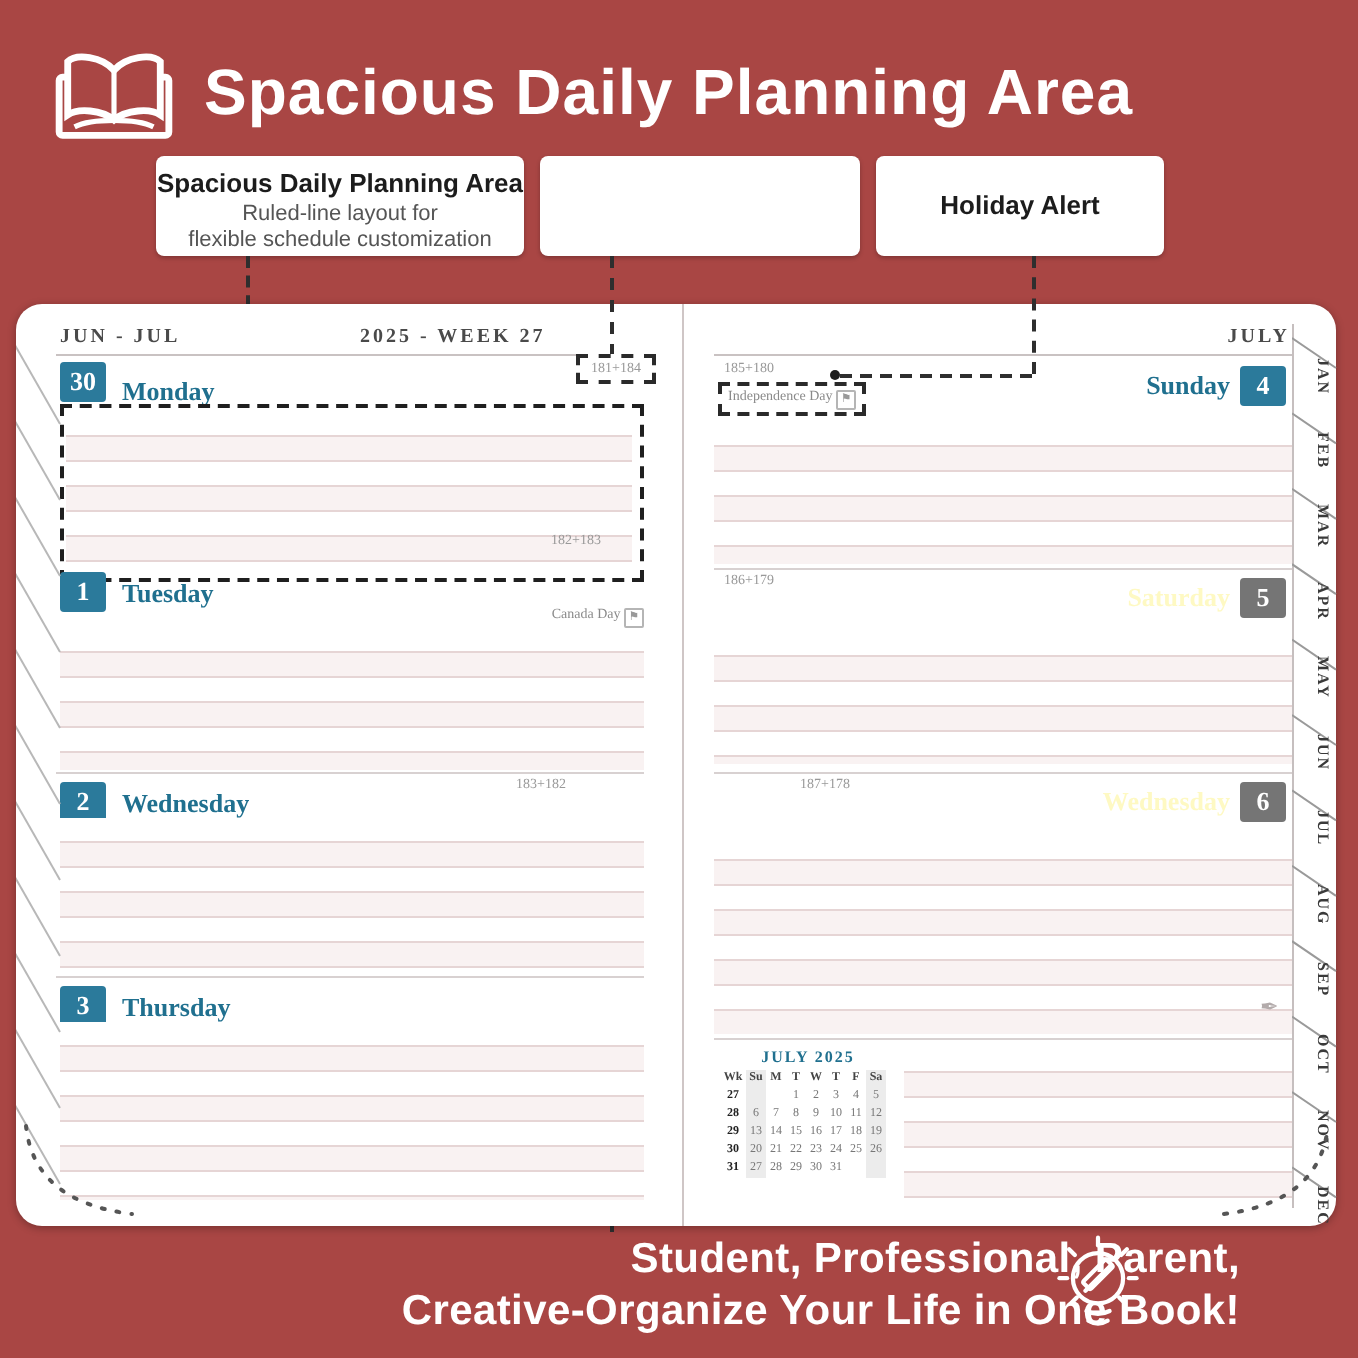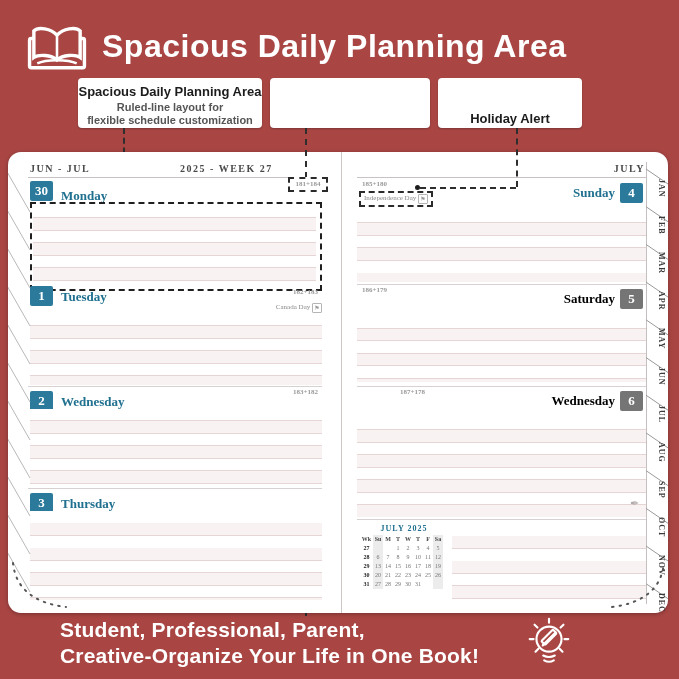--- a/index.html
+++ b/index.html
@@ -7,24 +7,24 @@
          font-family:"Liberation Sans",sans-serif;}
   .abs{position:absolute;}
 
   
   #hdr-title{left:102px;top:28px;font-size:32px;font-weight:bold;color:#ffffff;letter-spacing:.5px;}
 
   
   .callout{top:78px;height:50px;background:#ffffff;border-radius:4px;text-align:center;
            box-shadow:0 1px 2px rgba(0,0,0,.25);padding-top:6px;box-sizing:border-box;}
   .callout .c-title{font-size:13px;font-weight:bold;color:#1c1c1c;}
-  .callout .c-sub{font-size:11px;color:#555;line-height:13px;margin-top:2px;font-weight:bold;}
+  .callout .c-sub{font-size:11px;color:#555;line-height:13px;margin-top:2px;}
   #callout-1{left:78px;width:184px;}
   #callout-2{left:270px;width:160px;}
-  #callout-3{left:438px;width:144px;padding-top:16px;}
+  #callout-3{left:438px;width:144px;padding-top:0;}
   #callout-3 .c-title{line-height:50px;}
 
   
   .vdash{width:0;border-left:2px dashed #2e2e2e;}
   .hdash{height:0;border-top:2px dashed #2e2e2e;}
   .dot{width:5px;height:5px;border-radius:50%;background:#1d1d1d;}
   #conn1{left:123px;top:128px;height:55px;}
   #conn1-dot{left:121px;top:184px;}
   #conn2{left:305px;top:128px;height:50px;}
   #conn2-stub{left:305px;top:601px;height:15px;}
@@ -41,22 +41,22 @@
   .pg-head{font-family:"Liberation Serif",serif;font-size:10px;font-weight:bold;color:#4a4a4a;letter-spacing:1.5px;}
 
   .lines{background:repeating-linear-gradient(180deg,
           #ffffff 0px,#ffffff 11.5px,#e6d5d5 11.5px,#e6d5d5 12.5px,
           #f9f2f2 12.5px,#f9f2f2 24px,#e6d5d5 24px,#e6d5d5 25px);}
 
   .datebox{width:23px;height:20px;border-radius:2px;color:#fff;text-align:center;line-height:20px;
            font-family:"Liberation Serif",serif;font-size:13px;font-weight:bold;background:#2b7a9b;}
   .datebox.wkend{background:#757575;}
   .dayname{font-family:"Liberation Serif",serif;font-size:13px;font-weight:bold;color:#20708f;}
-  .dayname.wkend{color:#000000;}
-  .count{font-family:"Liberation Serif",serif;font-size:7px;color:#999;font-weight:bold;}
+  .dayname.wkend{color:#fef9c3;}
+  .count{font-family:"Liberation Serif",serif;font-size:7px;color:#999;}
   .holiday{font-family:"Liberation Serif",serif;font-size:7px;color:#8a8a8a;}
   .flagbox{display:inline-block;width:8px;height:8px;border:1px solid #b5b5b5;border-radius:1px;
            font-size:6px;line-height:8px;text-align:center;color:#999;vertical-align:-1px;}
   #mon-count{left:288px;top:177px;width:36px;height:11px;border:2px dashed #2a2a2a;background:#fff;
              text-align:center;line-height:11px;}
   #mon-highlight{left:30px;top:202px;width:288px;height:85px;border:2px dashed #1f1f1f;}
   #fri-holiday{left:359px;top:191px;border:2px dashed #2a2a2a;background:#fff;padding:1px 3px;}
 
   
   #mini-cal-title{left:362px;top:524px;width:84px;text-align:center;font-family:"Liberation Serif",serif;
@@ -71,21 +71,21 @@
   
   .mtab{position:absolute;left:650px;width:16px;height:28px;writing-mode:vertical-rl;
         font-family:"Liberation Serif",serif;font-size:8px;font-weight:bold;color:#3a3a3a;
         letter-spacing:1px;text-align:center;}
   #tab-vline{left:646px;top:162px;width:1px;height:442px;background:#c6bfbf;}
 
   
   #quill-icon{left:630px;top:497px;font-size:11px;color:#b3abab;}
 
   
-  .foot-line{left:60px;width:560px;text-align:left;color:#fff;font-size:21px;font-weight:bold;letter-spacing:.2px;}
+  .foot-line{left:60px;width:560px;text-align:right;color:#fff;font-size:21px;font-weight:bold;letter-spacing:.2px;}
   #foot-1{top:618px;}
   #foot-2{top:644px;}
 </style>
 </head>
 <body>
 
 <div id="stage">
 
   <svg class="abs" style="left:26px;top:24px;" width="62" height="48" viewBox="0 0 72 56">
     <rect x="4" y="17" width="64" height="34" rx="2" fill="none" stroke="#fff" stroke-width="4"></rect>
@@ -120,30 +120,30 @@
   <div class="abs pg-head" style="left:30px;top:163px;">JUN - JUL</div>
   <div class="abs pg-head" style="left:180px;top:163px;width:142px;text-align:left;">2025 - WEEK 27</div>
   <div class="abs hrule" style="left:28px;top:177px;width:294px;"></div>
 
   <div class="abs count" id="mon-count" style="z-index:6">181+184</div>
   <div class="abs datebox" style="left:30px;top:181px;">30</div>
   <div class="abs dayname" style="left:61px;top:188px;">Monday</div>
   <div class="abs lines" style="left:33px;top:206px;width:283px;height:78px;"></div>
   <div class="abs" id="mon-highlight"></div>
 
-  <div class="abs count" style="left:258px;top:288px;width:60px;text-align:right;z-index:6;">182+183</div>
+  <div class="abs count" style="left:258px;top:266px;width:60px;text-align:center;z-index:6;">182+183</div>
   <div class="abs datebox" style="left:30px;top:286px;">1</div>
   <div class="abs dayname" style="left:61px;top:289px;">Tuesday</div>
   <div class="abs holiday" style="left:230px;top:303px;width:92px;text-align:right;">
     <span>Canada Day</span> <span class="flagbox">⚑</span>
   </div>
   <div class="abs lines" style="left:30px;top:314px;width:292px;height:71px;"></div>
 
   <div class="abs sep" style="left:28px;top:386px;width:294px;"></div>
-  <div class="abs count" style="left:258px;top:388px;width:60px;text-align:right;">183+182</div>
+  <div class="abs count" style="left:258px;top:388px;width:60px;text-align:left;">183+182</div>
   <div class="abs datebox" style="left:30px;top:391px;">2</div>
   <div class="abs dayname" style="left:61px;top:394px;">Wednesday</div>
   <div class="abs lines" style="left:30px;top:409px;width:292px;height:76px;"></div>
 
   <div class="abs sep" style="left:28px;top:488px;width:294px;"></div>
   <div class="abs count" style="left:258px;top:518px;width:60px;text-align:center;">184+181</div>
   <div class="abs datebox" style="left:30px;top:493px;">3</div>
   <div class="abs dayname" style="left:61px;top:496px;">Thursday</div>
   <div class="abs lines" style="left:30px;top:511px;width:292px;height:89px;"></div>
 

